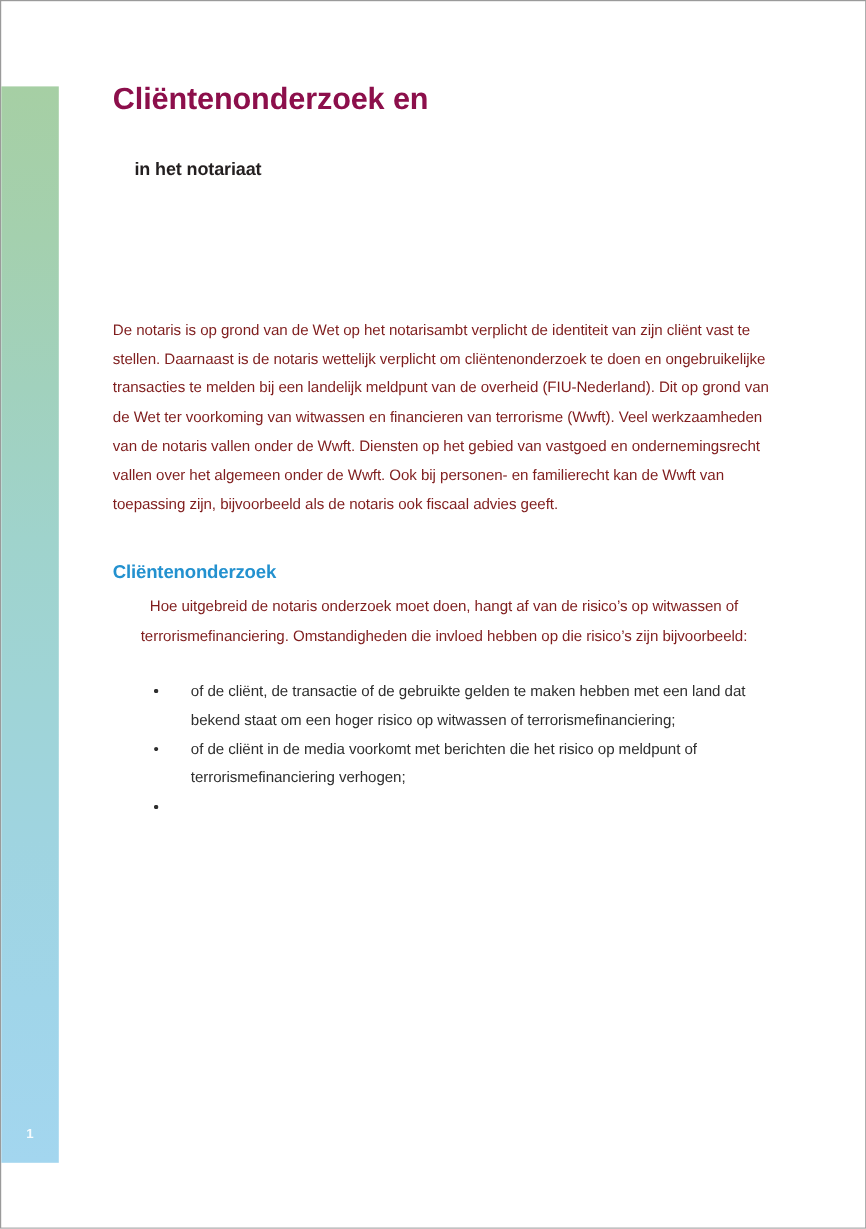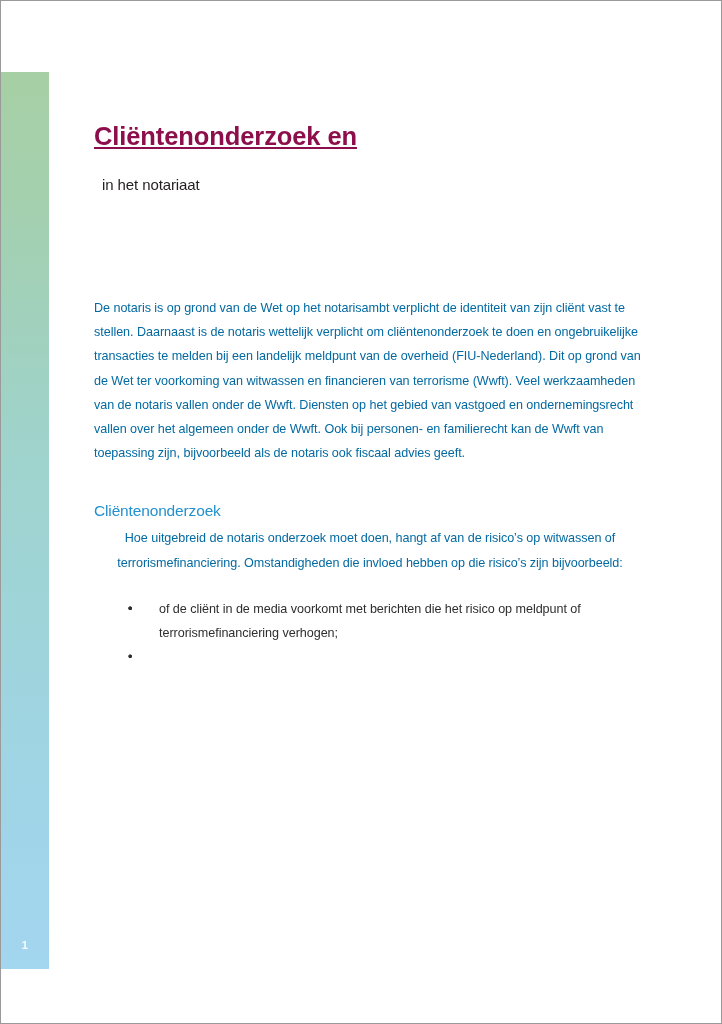--- a/index.html
+++ b/index.html
@@ -59,59 +59,58 @@
   
   #content {
     position: absolute;
     left: 93px;
     top: 0;
     width: 552px;
   }
 
   .doc-title {
     margin: 0;
-    padding-top: 120px;
+    padding-top: 67px;
     font-size: 25.5px;
     line-height: 31px;
     font-weight: bold;
     color: #8c0f4b;
     letter-spacing: -0.1px;
-    text-decoration: underline;
   }
   .doc-title .line2 {
     display: block;
     padding-left: 20px;
   }
 
   .doc-subtitle {
-    margin: 8px;
+    margin: 18px;
     padding-top: 15px;
     font-size: 15px;
     line-height: 20px;
-    font-weight: normal;
+    font-weight: bold;
     color: #231f20;
     letter-spacing: -0.1px;
   }
 
   .body-para {
     margin: 0;
     font-size: 12.6px;
     line-height: 24.2px;
-    color: #0369a1;
+    color: #7f1d1d;
     letter-spacing: -0.05px;
     text-align: left;
   }
 
   #intro-para { padding-top: 93px; }
 
   .section-heading {
     margin: 0;
     font-size: 15.5px;
     line-height: 20px;
-    font-weight: normal;
+    font-weight: bold;
     color: #2391cf;
     letter-spacing: -0.15px;
   }
 
   #section-clientenonderzoek-heading { padding-top: 36px; }
   #section-clientenonderzoek-para { padding-top: 5px; text-align: center; }
 
   ul.bullet-list {
     list-style: none;
     margin: 0;
@@ -159,20 +158,21 @@
     <h3 id="section-clientenonderzoek-heading" class="section-heading">Cliëntenonderzoek</h3>
 
     <p id="section-clientenonderzoek-para" class="body-para">Hoe uitgebreid de notaris onderzoek moet doen, hangt af van de risico’s op witwassen of terrorismefinanciering. Omstandigheden die invloed hebben op die risico’s zijn bijvoorbeeld:</p>
 
     <ul class="bullet-list">
       <li>
         <span class="bullet-glyph">•</span>
       </li>
       <li>
         <span class="bullet-glyph">•</span>
+        <span>of de cliënt, de transactie of de gebruikte gelden te maken hebben met een land dat bekend staat om een hoger risico op witwassen of terrorismefinanciering;</span>
       </li>
       <li>
         <span class="bullet-glyph">•</span>
         <span>of de cliënt in de media voorkomt met berichten die het risico op meldpunt of terrorismefinanciering verhogen;</span>
       </li>
       <li>
         <span class="bullet-glyph">•</span>
       </li>
       <li>
         <span class="bullet-glyph">•</span>

